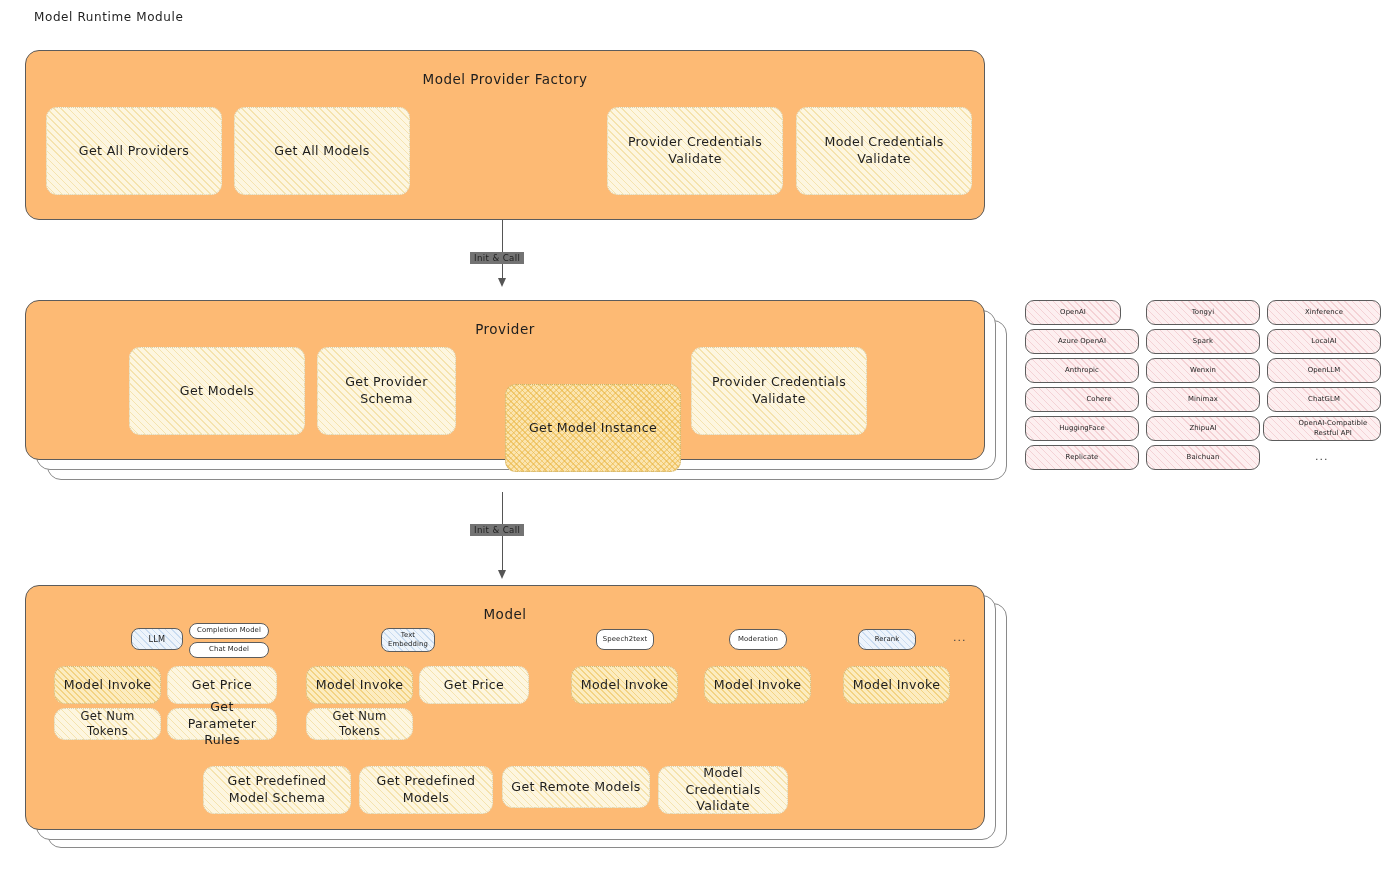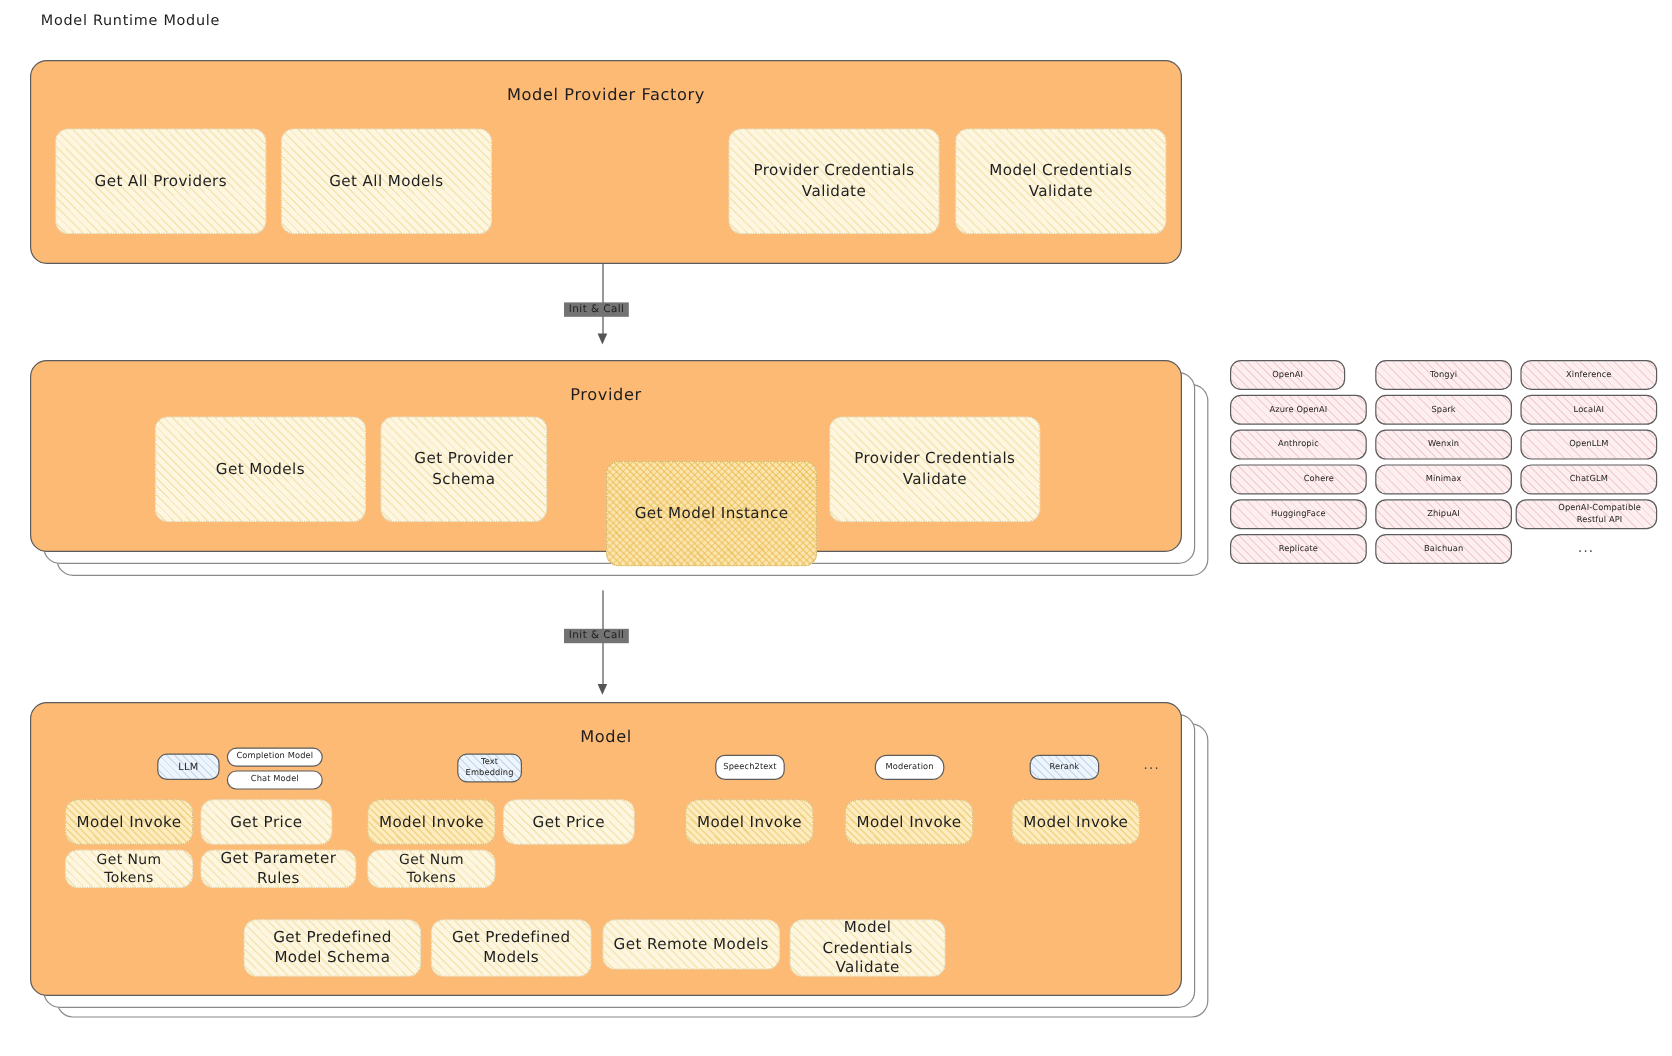--- a/index.html
+++ b/index.html
@@ -191,21 +191,21 @@
 
     <div class="node n-blue  fs75" style="left:355px; top:42px; width:54px; height:24px;">Text Embedding</div>
     <div class="node n-white fs75" style="left:570px; top:43px; width:58px; height:21px;">Speech2text</div>
     <div class="node n-white fs75" style="left:703px; top:43px; width:58px; height:21px;border-radius:10px;">Moderation</div>
     <div class="node n-blue  fs75" style="left:832px; top:43px; width:58px; height:21px;">Rerank</div>
     <div class="ellipsis" style="left:927px; top:45px;">...</div>
 
     <div class="node n-amber  fs13" style="left:28px;  top:80px;  width:107px; height:38px;">Model Invoke</div>
     <div class="node n-yellow fs13" style="left:141px; top:80px;  width:110px; height:38px;">Get Price</div>
     <div class="node n-yellow fs12" style="left:28px;  top:122px; width:107px; height:32px;">Get Num Tokens</div>
-    <div class="node n-yellow fs13" style="left:141px; top:122px; width:130px; height:32px;">Get Parameter Rules</div>
+    <div class="node n-yellow fs13" style="left:141px; top:122px; width:110px; height:32px;">Get Parameter Rules</div>
 
     <div class="node n-amber  fs13" style="left:280px; top:80px;  width:107px; height:38px;">Model Invoke</div>
     <div class="node n-yellow fs13" style="left:393px; top:80px;  width:110px; height:38px;">Get Price</div>
     <div class="node n-yellow fs12" style="left:280px; top:122px; width:107px; height:32px;">Get Num Tokens</div>
 
     <div class="node n-amber fs13" style="left:545px; top:80px; width:107px; height:38px;">Model Invoke</div>
 
     <div class="node n-amber fs13" style="left:678px; top:80px; width:107px; height:38px;">Model Invoke</div>
 
     <div class="node n-amber fs13" style="left:817px; top:80px; width:107px; height:38px;">Model Invoke</div>

